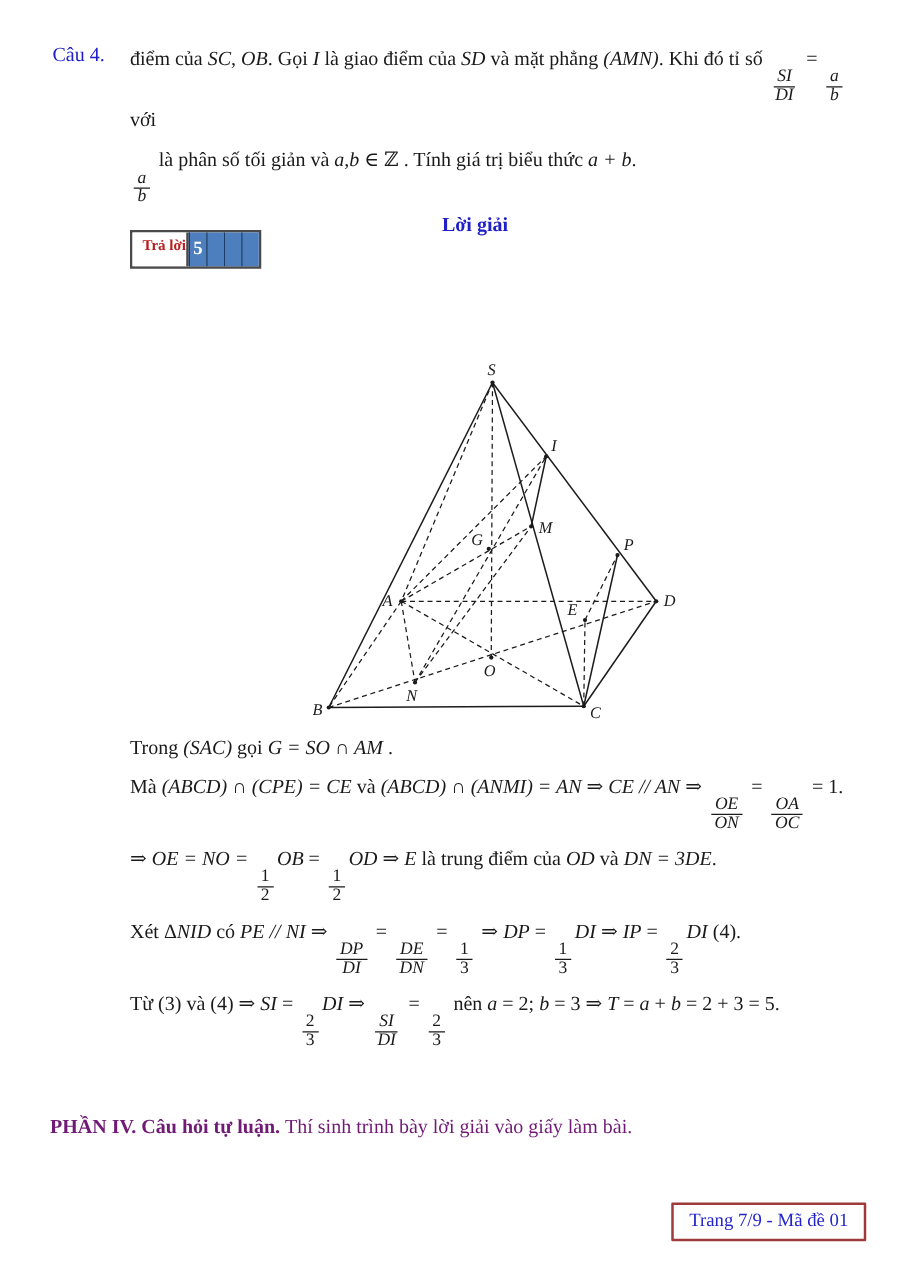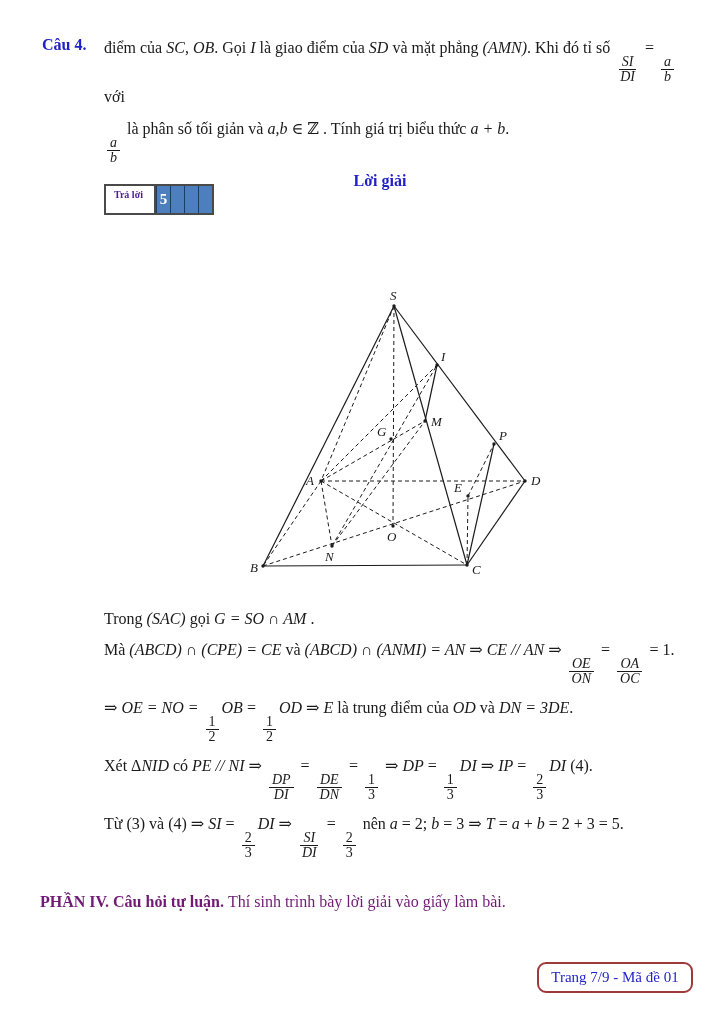--- a/index.html
+++ b/index.html
@@ -3,59 +3,59 @@
 <meta charset="utf-8">
 <style>
   * { margin:0; padding:0; box-sizing:border-box; }
   body { background:#e8e8e8; font-family:"Liberation Serif","DejaVu Serif",serif; }
   .page {
     position:relative; width:725px; height:1024px; margin:0 auto;
     background:#ffffff; color:#1a1a1a; font-size:16px; overflow:hidden;
   }
   
   .question { position:absolute; left:42px; top:36px; width:656px; display:flex; }
-  .q-label { width:62px; font-weight:bold; color:#2020c8; flex:none; }
+  .q-label { width:62px; font-weight:normal; color:#2020c8; flex:none; }
   .q-body { flex:1; }
   .q-line { line-height:22px; margin-bottom:12px; }
   .q-line.tall { line-height:24px; margin-bottom:8px; }
   .mvar { font-style:italic; }
   .frac { display:inline-flex; flex-direction:column; align-items:center;
           vertical-align:-0.9em; line-height:1.05; font-size:14px; margin:0 3px; }
   .frac .num { border-bottom:1px solid #1a1a1a; padding:0 3px; }
   .frac .den { padding:0 3px; }
   .frac.it { font-style:italic; }
   
   .loigiai { position:absolute; left:60px; top:172px; width:640px; text-align:center;
              font-weight:bold; color:#2020c8; }
   
   .answer-box { position:absolute; left:104px; top:184px; display:flex;
                 border:2px solid #4a4a4a; height:31px; }
-  .answer-label { background:#ffffff; color:#4c1d95; font-weight:bold;
-                  padding:3px 11px 0 8px; font-size:10px; border-right:2px solid #4a4a4a; }
+  .answer-label { background:#ffffff; color:#b91c1c; font-weight:bold;
+                  padding:3px 0 0 8px; font-size:12px; border-right:2px solid #4a4a4a; }
   .answer-cell { width:14px; background:#4d7ebd; border-left:1px solid #1d3c63;
                  color:#ffffff; font-weight:bold; font-size:15px;
                  display:flex; align-items:center; justify-content:center; }
   .answer-cell:first-of-type { border-left:none; }
   
   .diagram { position:absolute; left:250px; top:288px; width:300px; height:297px; }
   .edge { stroke:#1b1b1b; stroke-width:1.2; }
   .edge.dashed { stroke-width:1; stroke-dasharray:4,3; }
   .pt { fill:#1b1b1b; }
   .ptlabel { font-family:"Liberation Serif","DejaVu Serif",serif; font-style:italic;
              font-size:13px; fill:#1b1b1b; }
   
-  .solution { position:absolute; left:104px; top:608px; width:596px; }
+  .solution { position:absolute; left:104px; top:588px; width:596px; }
   .sol-line { line-height:21px; margin-bottom:10px; }
   
   .part4 { position:absolute; left:40px; top:891px; width:660px; line-height:21px; }
   .part4-bold { font-weight:bold; color:#701a75; }
   .part4-note { color:#701a75; }
   
   .footer-box { position:absolute; left:537px; top:962px; width:156px; height:31px;
-                border:2px solid #a03a3a; border-radius:9px;
+                border:2px solid #a03a3a; border-radius:1px;
                 display:flex; align-items:center; justify-content:center; }
   .footer-text { color:#2424cc; font-size:15px; }
 </style>
 </head>
 <body>
 
 <div class="page">
 
   <div class="question">
     <div class="q-label">Câu 4.</div>

